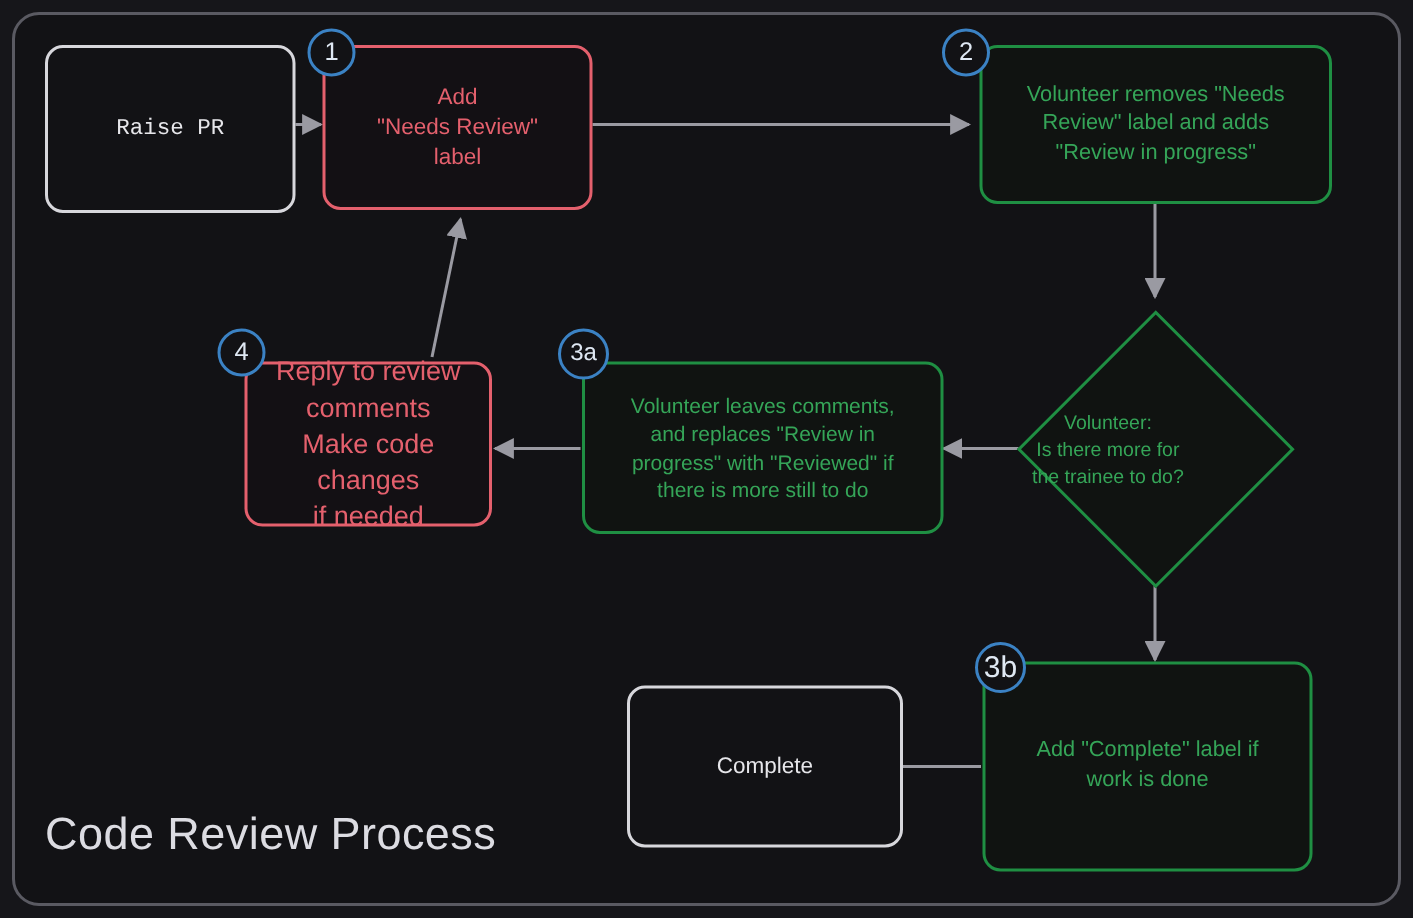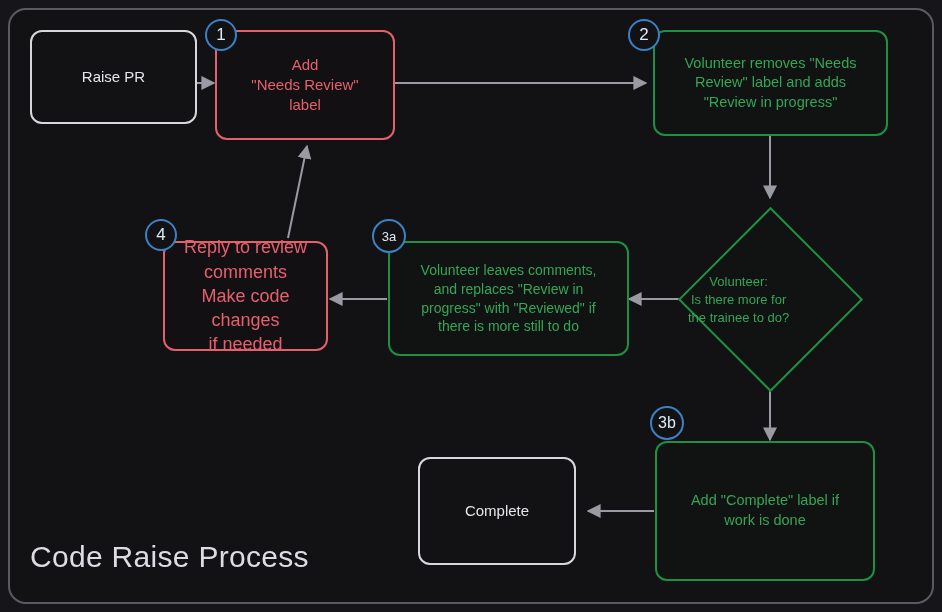--- a/index.html
+++ b/index.html
@@ -126,21 +126,21 @@
 
     <line x1="387" y1="299" x2="330" y2="299" stroke="#9a9aa2" stroke-width="2" marker-end="url(#arrow)"></line>
 
     <line x1="288" y1="238" x2="307" y2="146" stroke="#9a9aa2" stroke-width="2" marker-end="url(#arrow)"></line>
 
     <line x1="770" y1="382" x2="770" y2="440" stroke="#9a9aa2" stroke-width="2" marker-end="url(#arrow)"></line>
 
     <line x1="654" y1="511" x2="588" y2="511" stroke="#9a9aa2" stroke-width="2" marker-end="url(#arrow)"></line>
   </svg>
 
-  <div class="node white" style="left:30px; top:30px; width:167px; height:94px; font-size:15px;">
+  <div class="node white" style="left:30px; top:30px; width:167px; height:112px; font-size:15px;font-family:Liberation Mono, monospace;">
     <span>Raise PR</span>
   </div>
 
   <div class="node red" style="left:215px; top:30px; width:180px; height:110px; font-size:15px;">
     <span>Add
 "Needs Review"
 label</span>
   </div>
   <div class="badge" style="left:205px; top:19px; width:32px; height:32px;">
     <span>1</span>
@@ -161,40 +161,40 @@
 Is there more for
 the trainee to do?</span>
   </div>
 
   <div class="node green" style="left:388px; top:241px; width:241px; height:115px; font-size:14px;justify-content:center;">
     <span>Volunteer leaves comments,
 and replaces "Review in
 progress" with "Reviewed" if
 there is more still to do</span>
   </div>
-  <div class="badge" style="left:372px; top:219px; width:34px; height:34px; font-size:13px;">
+  <div class="badge" style="left:372px; top:219px; width:34px; height:34px; font-size:16px;">
     <span>3a</span>
   </div>
 
   <div class="node red" style="left:163px; top:241px; width:165px; height:110px; font-size:18px;">
     <span>Reply to review
 comments
 Make code changes
 if needed</span>
   </div>
   <div class="badge" style="left:145px; top:219px; width:32px; height:32px;">
     <span>4</span>
   </div>
 
   <div class="node green" style="left:655px; top:441px; width:220px; height:140px; font-size:14.5px;">
     <span>Add "Complete" label if
 work is done</span>
   </div>
-  <div class="badge" style="left:650px; top:406px; width:34px; height:34px; font-size:16px;text-align:center;">
+  <div class="badge" style="left:650px; top:428px; width:34px; height:34px; font-size:20px;text-align:center;">
     <span>3b</span>
   </div>
 
-  <div class="node white" style="left:418px; top:457px; width:158px; height:108px; font-size:15px;">
+  <div class="node white" style="left:418px; top:457px; width:184px; height:108px; font-size:15px;">
     <span>Complete</span>
   </div>
 
-  <div id="title">Code Raise Process</div>
+  <div id="title">Code Review Process</div>
 </div>
 
 </body></html>

